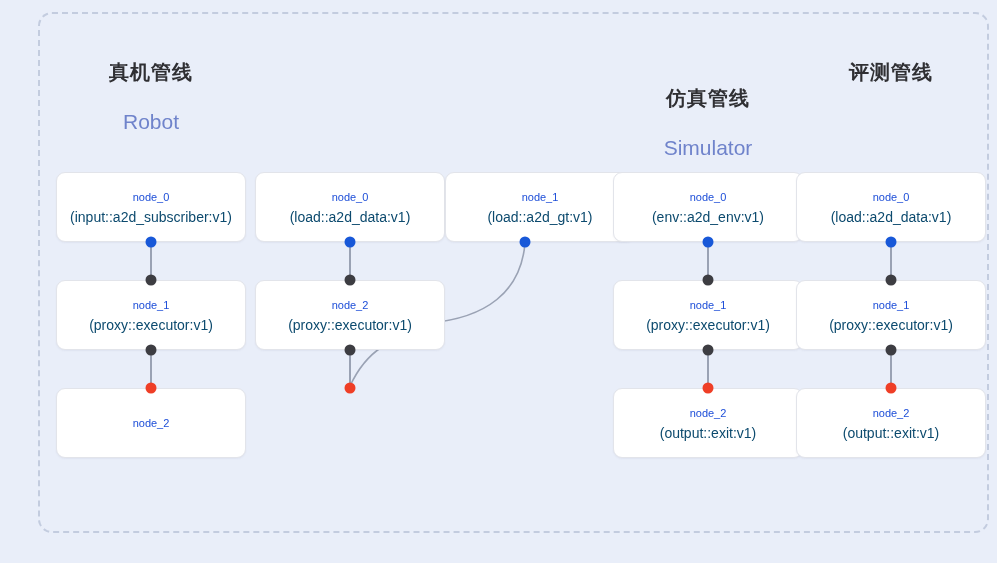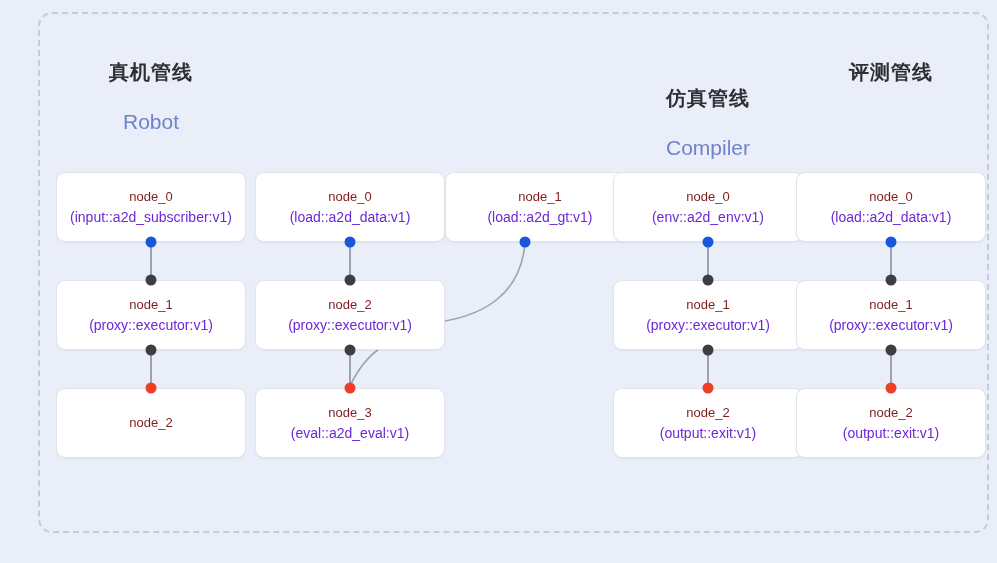--- a/index.html
+++ b/index.html
@@ -57,28 +57,28 @@
     border-radius:9px;
     box-shadow:0 1px 2px rgba(60,70,100,0.06);
     box-sizing:border-box;
     display:flex;
     flex-direction:column;
     align-items:center;
     justify-content:center;
     z-index:3;
   }
   .node .nm{
-    font-size:13px;
-    color:#7f1d1d;
+    font-size:11px;
+    color:#1d4ed8;
     line-height:20px;
     white-space:nowrap;
   }
   .node .ver{
     font-size:14px;
-    color:#6d28d9;
+    color:#0c4a6e;
     line-height:20px;
     white-space:nowrap;
   }
 
   .port{
     position:absolute;
     width:11px;height:11px;
     border-radius:50%;
     z-index:6;
     transform:translate(-50%,-50%);
@@ -139,38 +139,34 @@
     <div class="nm">node_0</div>
     <div class="ver">(load::a2d_data:v1)</div>
   </div>
   <div class="node" style="left:429px;top:172px;">
     <div class="nm">node_1</div>
     <div class="ver">(load::a2d_gt:v1)</div>
   </div>
   <div class="node" style="left:239px;top:280px;">
     <div class="nm">node_2</div>
     <div class="ver">(proxy::executor:v1)</div>
-  </div>
-  <div class="node" style="left:239px;top:388px;">
-    <div class="nm">node_3</div>
-    <div class="ver">(eval::a2d_eval:v1)</div>
   </div>
 
   <div class="vline" style="left:334px;top:242px;height:38px;"></div>
   <div class="vline" style="left:334px;top:350px;height:38px;"></div>
 
   <div class="port blue" style="left:334px;top:242px;"></div>
   <div class="port blue" style="left:509px;top:242px;"></div>
   <div class="port black" style="left:334px;top:280px;"></div>
   <div class="port black" style="left:334px;top:350px;"></div>
   <div class="port red" style="left:334px;top:388px;"></div>
 
   <div class="col-head" style="left:592px;top:60px;margin-top:26px;">
     <div class="col-title">仿真管线</div>
-    <div class="col-sub">Compiler</div>
+    <div class="col-sub">Simulator</div>
   </div>
 
   <div class="node" style="left:597px;top:172px;">
     <div class="nm">node_0</div>
     <div class="ver">(env::a2d_env:v1)</div>
   </div>
   <div class="node" style="left:597px;top:280px;">
     <div class="nm">node_1</div>
     <div class="ver">(proxy::executor:v1)</div>
   </div>

